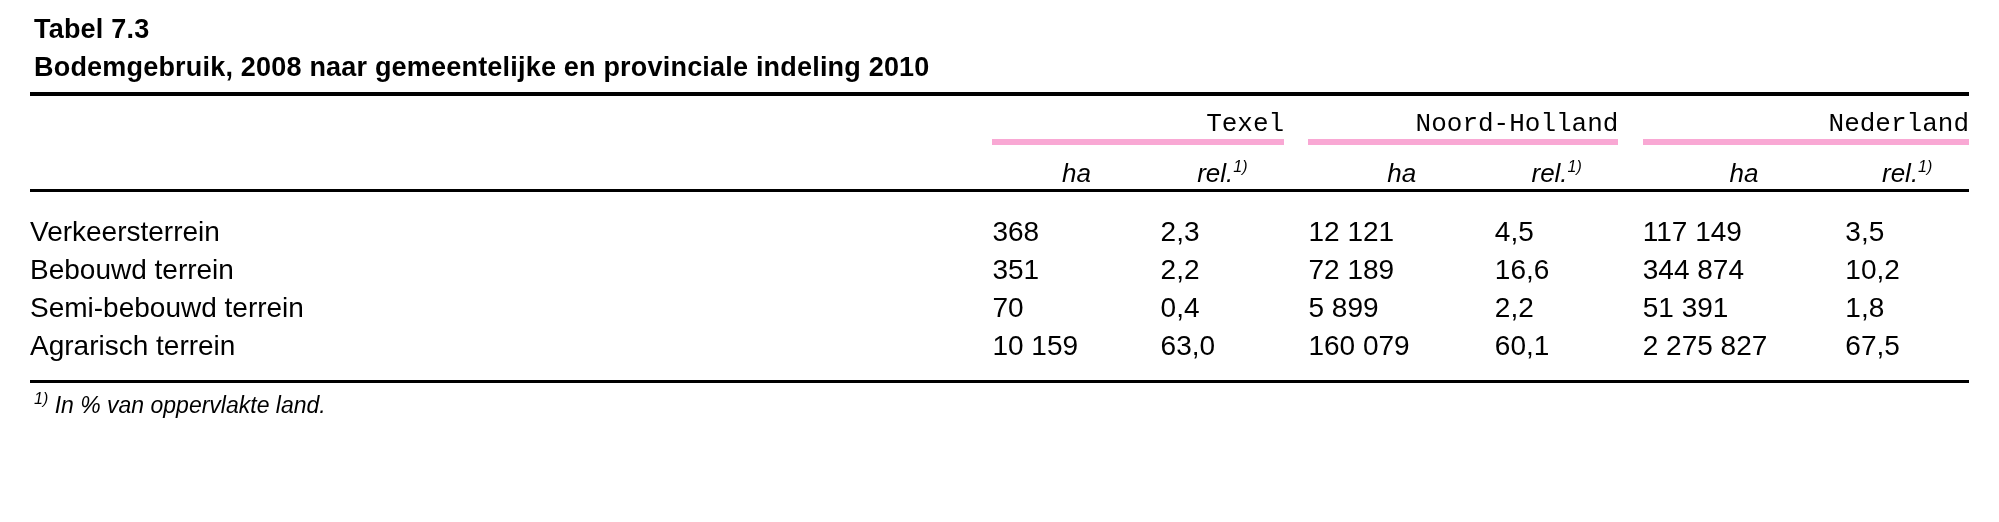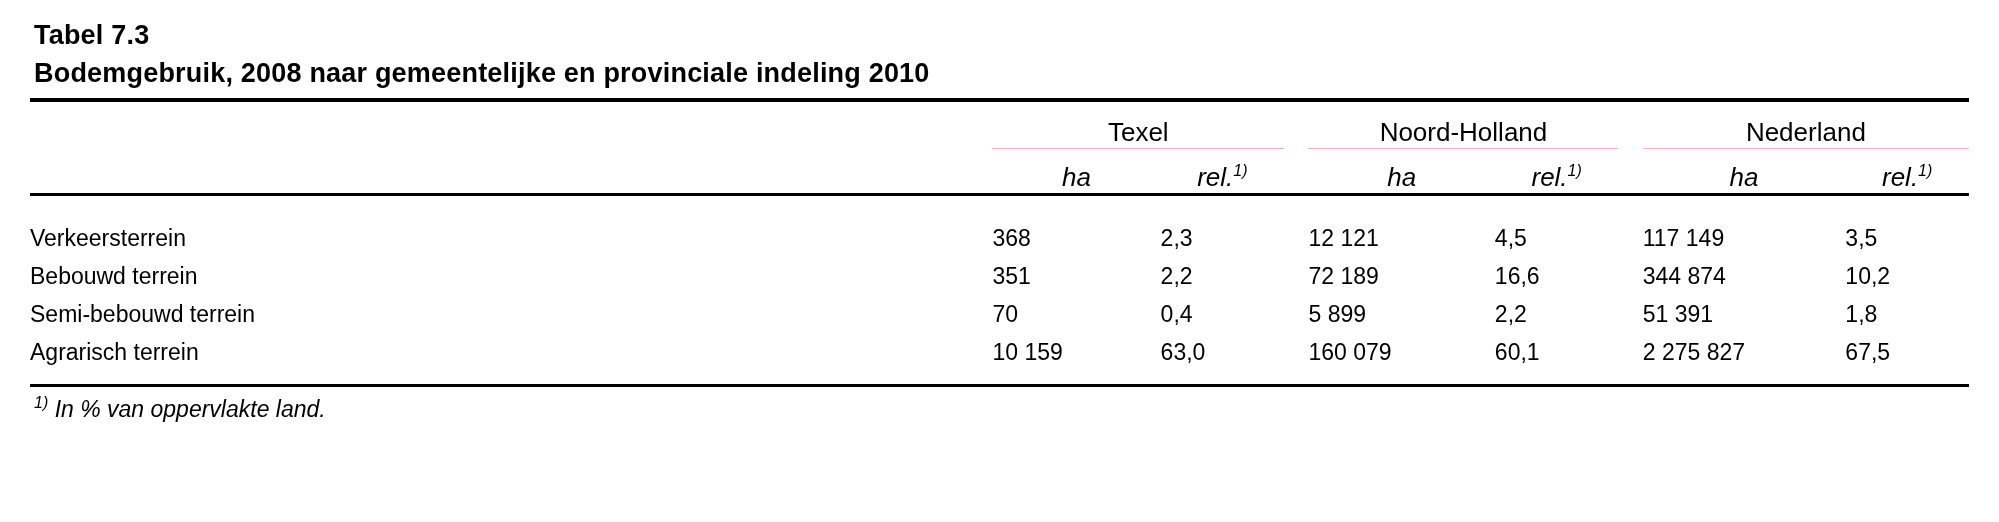--- a/index.html
+++ b/index.html
@@ -12,21 +12,21 @@
     height: 522px;
     font-family: "Liberation Sans", sans-serif;
     color: #000000;
     overflow: hidden;
   }
   .page {
     position: relative;
     width: 1999px;
     height: 522px;
     box-sizing: border-box;
-    padding: 16px 30px 0 30px;
+    padding: 10px 30px 0 30px;
   }
 
   
   .title-block {
     padding-left: 4px;
   }
   .title-line {
     font-size: 27px;
     font-weight: bold;
     line-height: 38px;
@@ -55,25 +55,26 @@
   table.data td, table.data th {
     padding: 0;
     vertical-align: bottom;
     font-weight: normal;
   }
 
   .grouphead {
     height: 46px;
   }
   .group-title {
-    text-align: center;
+    text-align: right;
     font-size: 26px;
     padding-bottom: 2px;
-    border-bottom: 1px solid #f9a8d4;
-    white-space: nowrap;
+    border-bottom: 6px solid #f9a8d4;
+    white-space: nowrap;
+    font-family: Liberation Mono, monospace;
   }
   .subhead td {
     height: 44px;
     font-style: italic;
     text-align: center;
     font-size: 26px;
     padding-bottom: 3px;
     white-space: nowrap;
   }
   .sup {
@@ -84,21 +85,21 @@
   .head-under td {
     border-bottom: 3px solid #000;
     height: 0;
     padding: 0;
   }
   .spacer-row td {
     height: 18px;
   }
   tr.datarow td {
     height: 38px;
-    font-size: 23px;
+    font-size: 28px;
     white-space: nowrap;
   }
   td.label {
     text-align: left;
     padding-left: 4px;
   }
   td.num {
     text-align: left;
   }
   .bottom-rule td {

